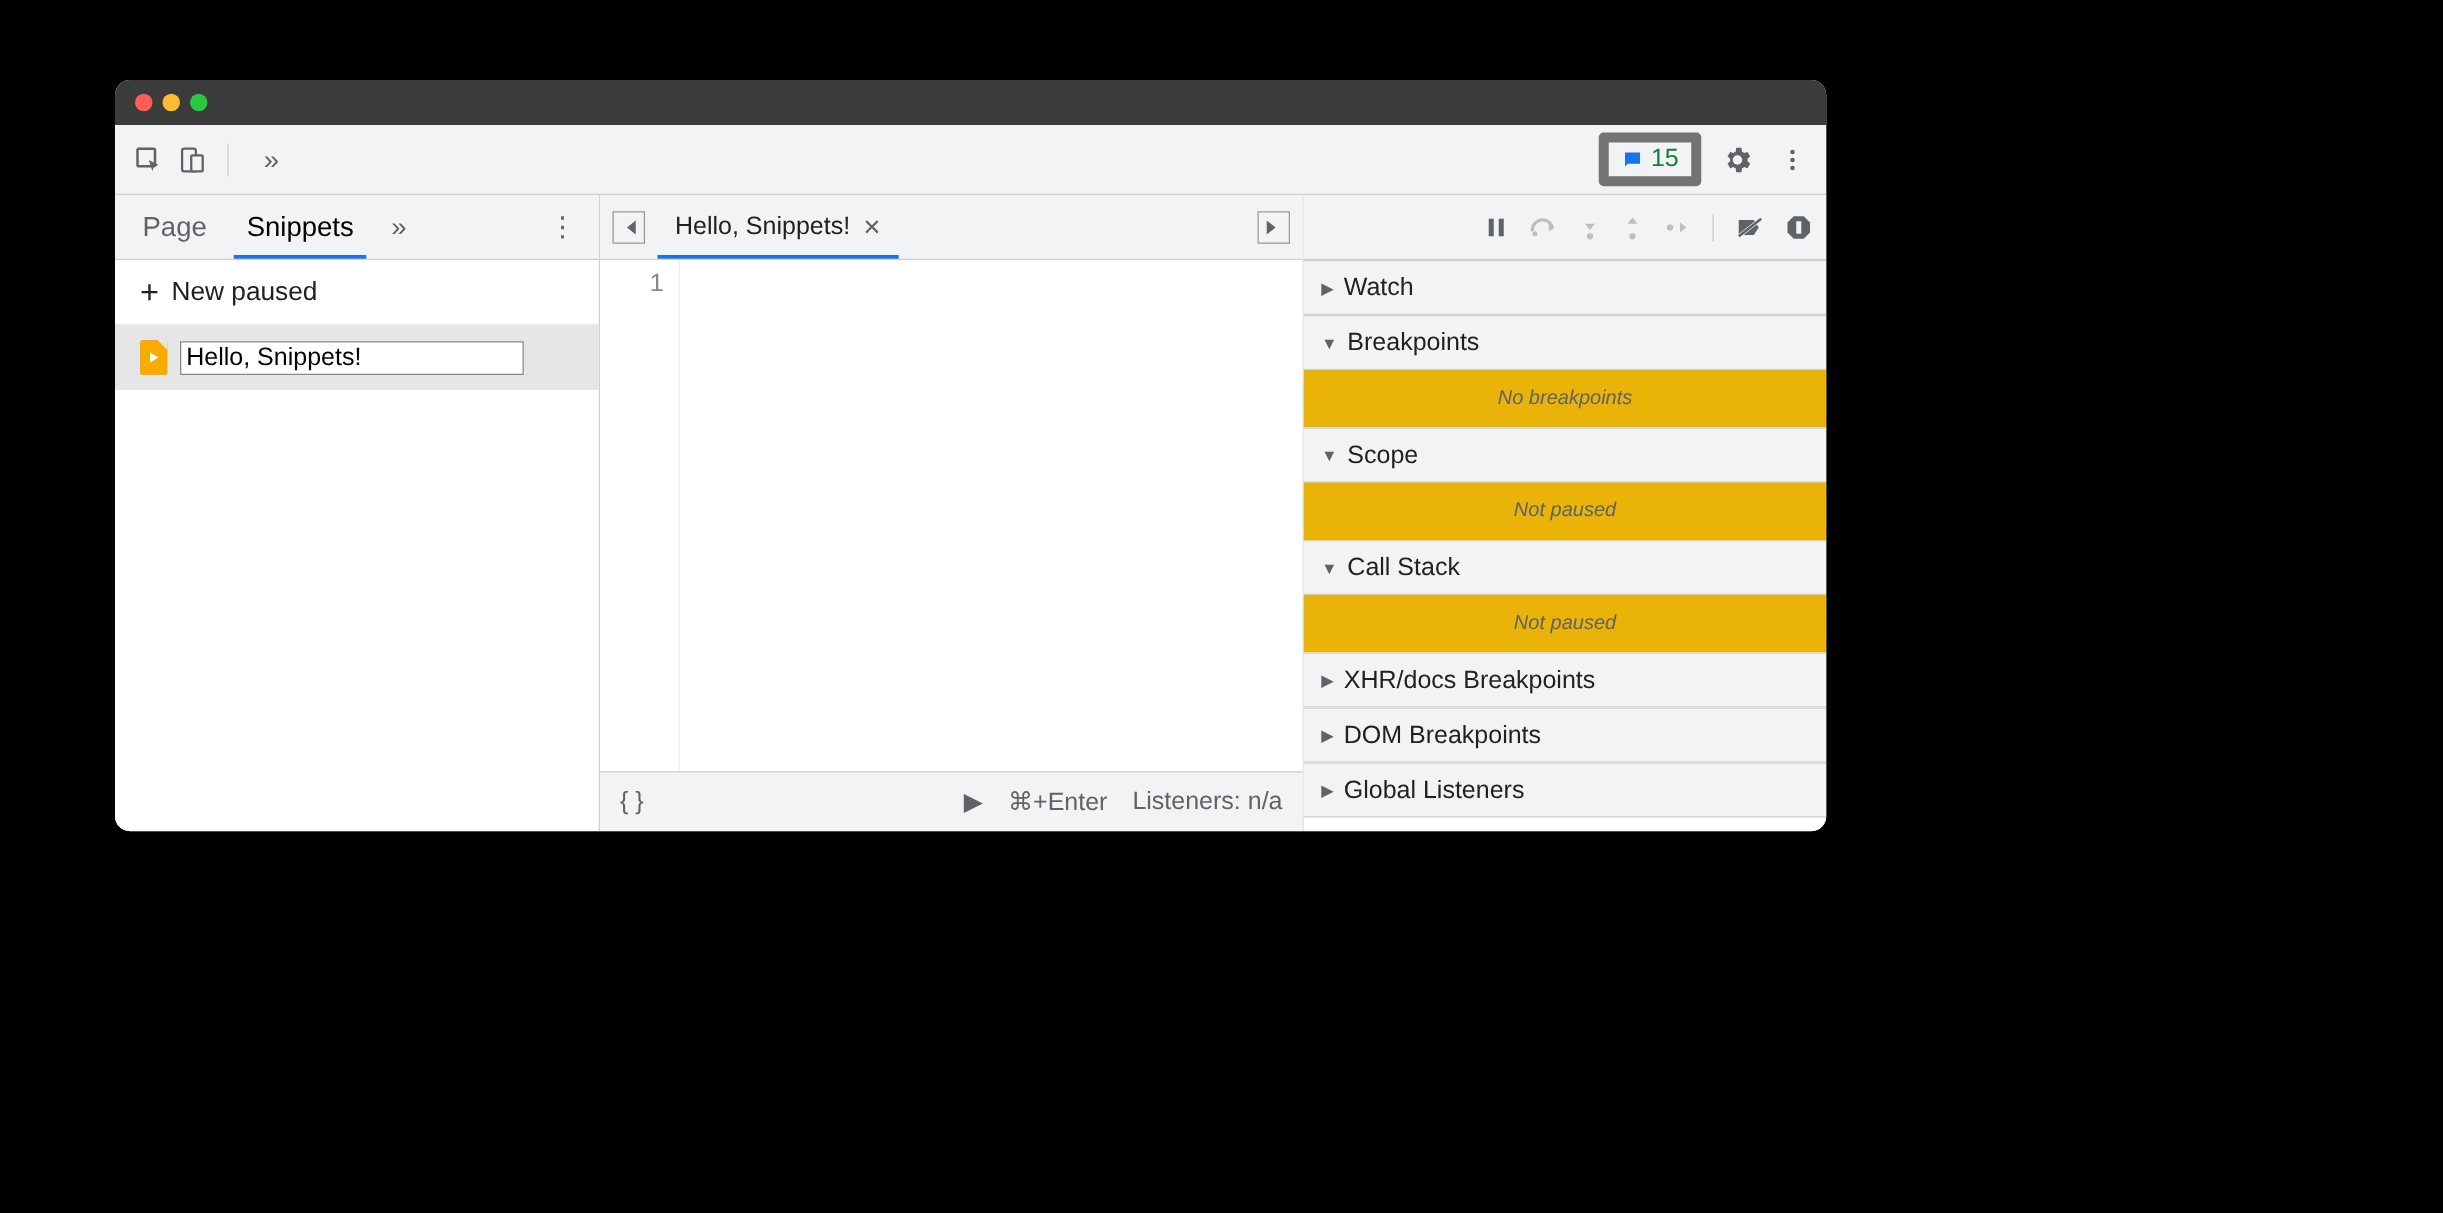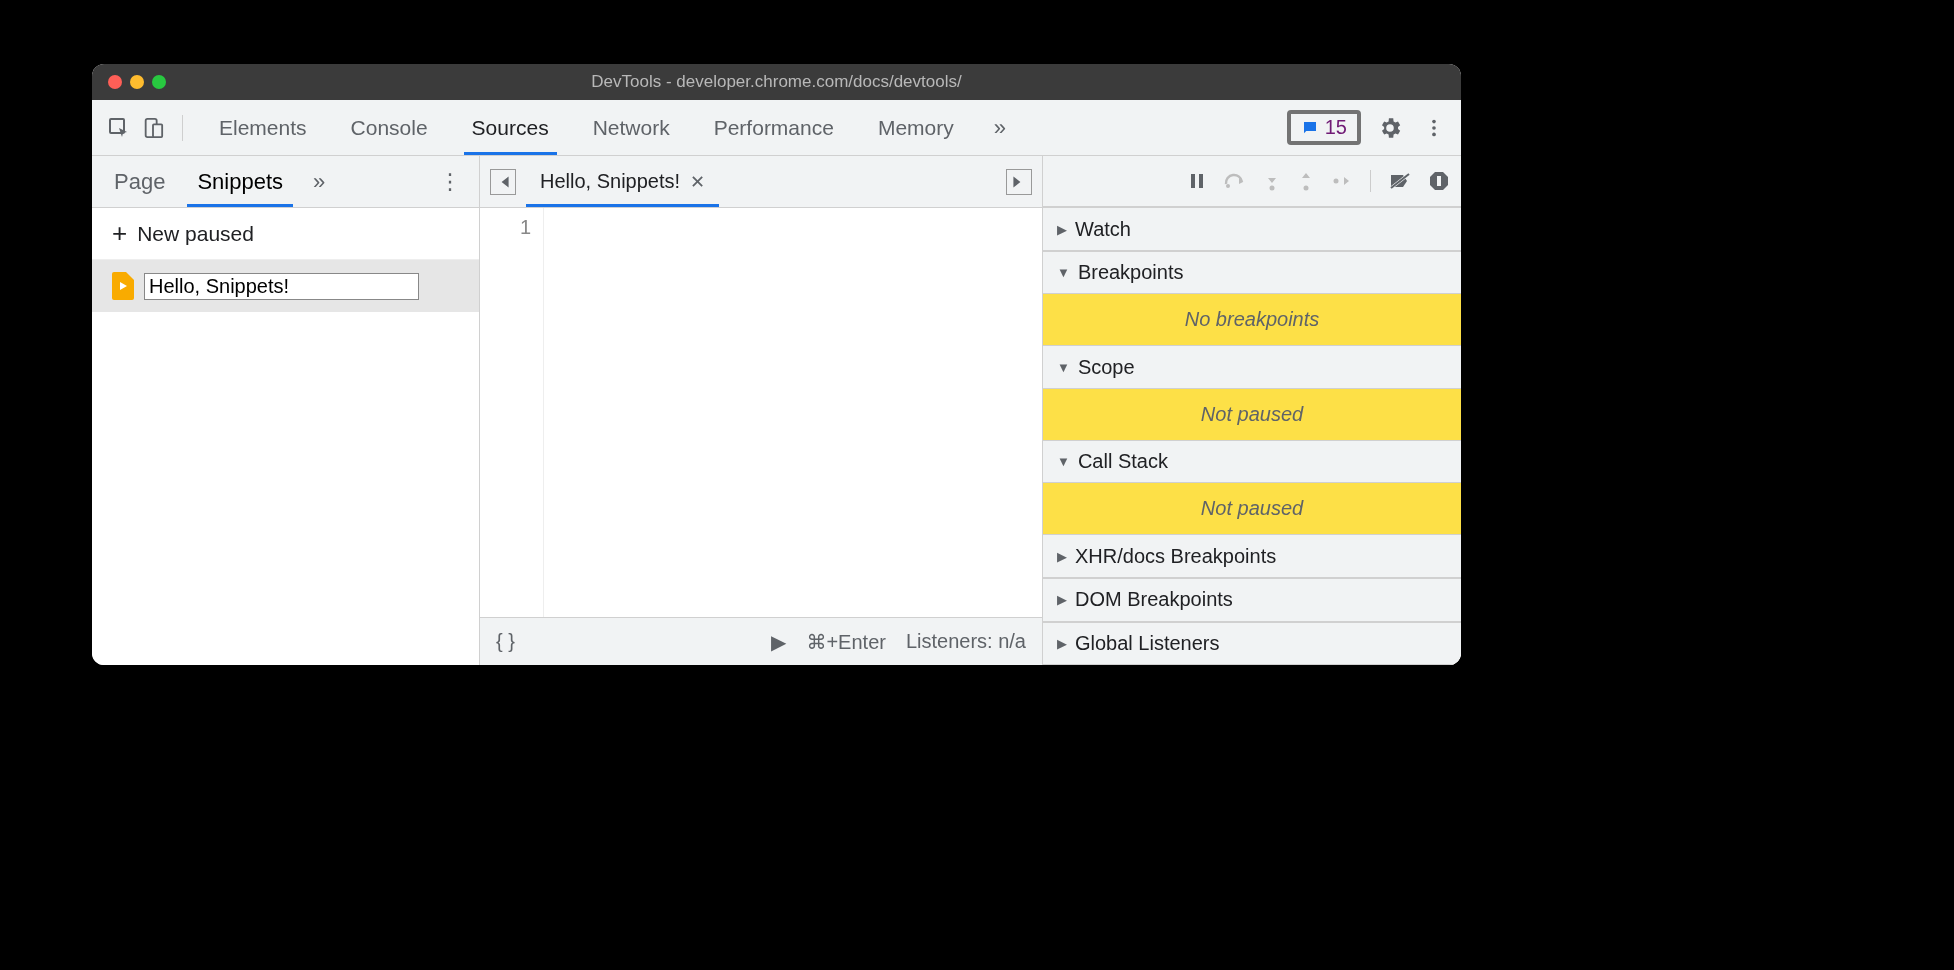--- a/index.html
+++ b/index.html
@@ -13,21 +13,21 @@
 .toolbar { height:56px; background:#f1f3f4; border-bottom:1px solid #d0d0d0; display:flex; align-items:center; padding:0 12px; gap:4px; }
 .tb-icon { width:30px; height:30px; display:flex; align-items:center; justify-content:center; color:#5f6368; }
 .divider { width:1px; height:26px; background:#cfcfcf; margin:0 10px; }
 .tabs { display:flex; align-items:stretch; height:100%; gap:0; }
 .tab { display:flex; align-items:center; padding:0 22px; color:#5f6368; font-size:21px; cursor:pointer; position:relative; }
 .tab.active { color:#202124; }
 .tab.active::after { content:""; position:absolute; bottom:0; left:14px; right:14px; height:3px; background:#1a73e8; }
 .chev { color:#5f6368; font-size:22px; padding:0 14px; display:flex; align-items:center; }
 .spacer { flex:1; }
 .right-tools { display:flex; align-items:center; gap:14px; }
-.badge { display:flex; align-items:center; gap:6px; border:4px solid #737373; border-radius:4px; padding:2px 10px; color:#701a75; font-size:20px; font-weight:500;}
+.badge { display:flex; align-items:center; gap:6px; border:8px solid #737373; border-radius:4px; padding:2px 10px; color:#15803d; font-size:20px; font-weight:500;}
 .body { display:flex; height:calc(100% - 92px); }
 .side { width:388px; border-right:1px solid #d0d0d0; display:flex; flex-direction:column; background:#fff;}
 .side-tabs { height:52px; background:#f1f3f4; border-bottom:1px solid #d0d0d0; display:flex; align-items:center; padding:0 6px;}
 .stab { padding:0 16px; height:100%; display:flex; align-items:center; font-size:22px; color:#5f6368; cursor:pointer; position:relative;}
 .stab.active { color:#000000; }
 .stab.active::after { content:""; position:absolute; bottom:0; left:6px; right:6px; height:3px; background:#1a73e8; }
 .side-more { margin-left:auto; color:#5f6368; padding:0 12px; font-size:22px;}
 .new-snippet { height:52px; display:flex; align-items:center; gap:10px; padding:0 20px; font-size:21px; color:#202124; cursor:pointer; border-bottom:1px solid #eee;}
 .snippet-item { height:52px; display:flex; align-items:center; gap:10px; padding:0 20px; background:#e6e6e6; }
 .file-icon { width:22px; height:28px; background:#f9ab00; border-radius:2px; position:relative; display:flex; align-items:center; justify-content:center;}
@@ -42,59 +42,50 @@
 .close-x { color:#5f6368; font-size:18px; cursor:pointer;}
 .code { flex:1; display:flex; background:#fff; }
 .gutter { width:64px; text-align:right; padding:8px 12px 0 0; color:#888; font-size:20px; border-right:1px solid #eee; font-family:Menlo,monospace;}
 .statusbar { height:48px; background:#f1f3f4; border-top:1px solid #d0d0d0; display:flex; align-items:center; padding:0 16px; gap:20px; color:#5f6368; font-size:20px;}
 .sb-spacer{flex:1;}
 .debug { width:418px; display:flex; flex-direction:column; background:#fff; }
 .debug-bar { height:52px; background:#f1f3f4; border-bottom:1px solid #d0d0d0; display:flex; align-items:center; justify-content:flex-end; padding:0 12px; gap:18px; color:#9aa0a6;}
 .section-header { height:44px; background:#f1f3f4; border-bottom:1px solid #d0d0d0; border-top:1px solid #d0d0d0; display:flex; align-items:center; padding:0 14px; gap:8px; font-size:20px; color:#202124; cursor:pointer;}
 .section-header:first-child{border-top:none;}
 .tri { font-size:13px; color:#5f6368;}
-.section-body { padding:14px 0; text-align:center; font-style:italic; color:#5f6368; font-size:20px; background:#fde047;}
+.section-body { padding:14px 0; text-align:center; font-style:italic; color:#5f6368; font-size:16px; background:#eab308;}
 svg { display:block; }
 </style>
 </head>
 <body>
 
 <div class="window">
 
   <div class="titlebar">
     <div class="traffic">
       <div class="dot red"></div>
       <div class="dot yellow"></div>
       <div class="dot green"></div>
     </div>
-    <div class="title">DevTools - developer.chrome.com/docs/devtools/</div>
   </div>
 
   <div class="toolbar">
     <div class="tb-icon">
       <svg width="24" height="24" viewBox="0 0 24 24" fill="none" stroke="currentColor" stroke-width="2">
           <rect x="3" y="3" width="14" height="14" rx="1"></rect>
           <path d="M12 12 L20 16 L16 17 L15 21 Z" fill="currentColor" stroke="none"></path>
         </svg>
     </div>
     <div class="tb-icon">
       <svg width="22" height="22" viewBox="0 0 24 24" fill="none" stroke="currentColor" stroke-width="2">
           <rect x="4" y="2" width="12" height="20" rx="2"></rect>
           <rect x="12" y="8" width="10" height="14" rx="1" fill="#f1f3f4"></rect>
         </svg>
     </div>
     <div class="divider"></div>
-    <div class="tabs">
-      <div class="tab">Elements</div>
-      <div class="tab">Console</div>
-      <div class="tab active">Sources</div>
-      <div class="tab">Network</div>
-      <div class="tab">Performance</div>
-      <div class="tab">Memory</div>
-    </div>
     <div class="chev">»</div>
     <div class="spacer"></div>
     <div class="right-tools">
       <div class="badge">
         <svg width="18" height="18" viewBox="0 0 24 24" fill="#1a73e8">
             <path d="M4 4h16v12H7l-3 3z"></path>
           </svg>
         <span>15</span>
       </div>
       <div class="tb-icon">

